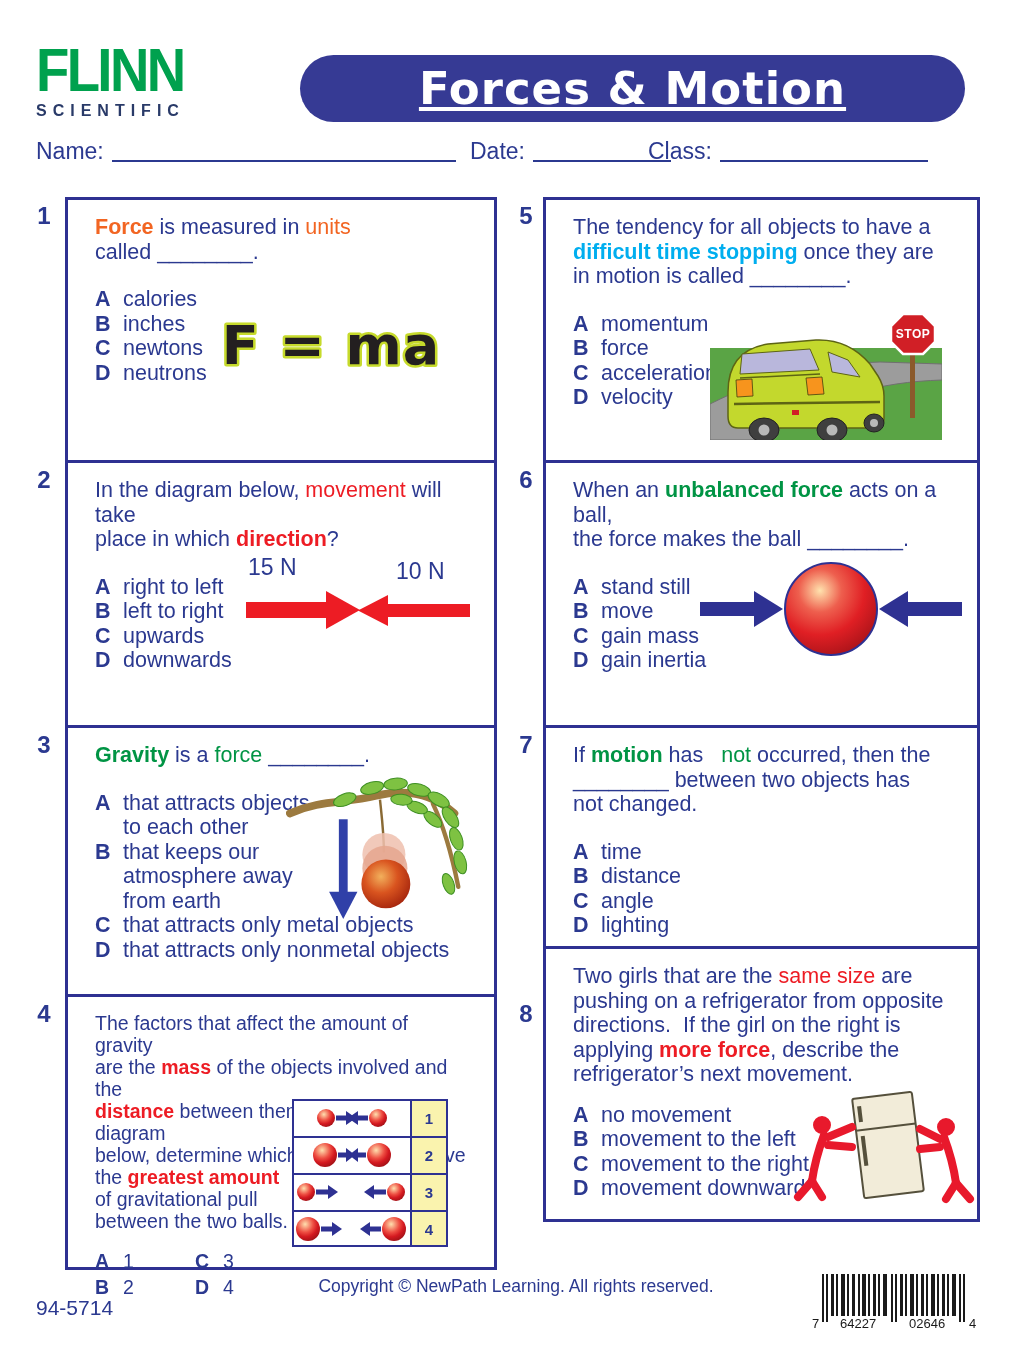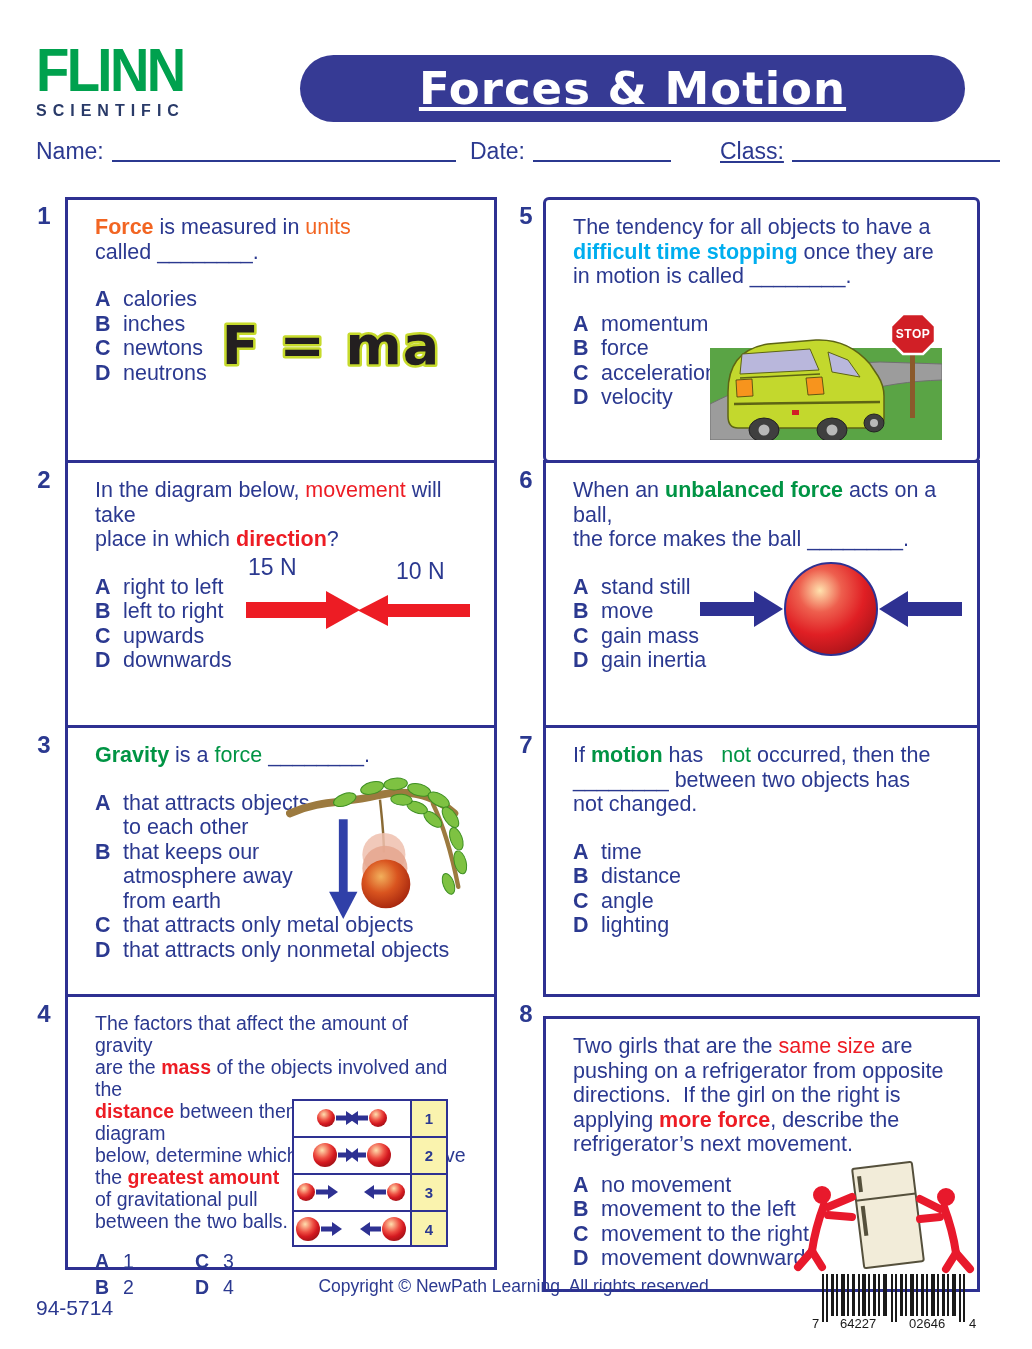--- a/index.html
+++ b/index.html
@@ -59,21 +59,21 @@
     <div class="logo-bottom">SCIENTIFIC</div>
   </div>
   <div class="title-pill">Forces &amp; Motion</div>
 
   <div class="fieldrow" style="left:36px;">
     <span>Name:</span><span class="blank" style="width:344px;"></span>
   </div>
   <div class="fieldrow" style="left:470px;">
     <span>Date:</span><span class="blank" style="width:138px;"></span>
   </div>
-  <div class="fieldrow" style="left:720px;text-decoration:underline;">
+  <div class="fieldrow" style="left:648px;">
     <span>Class:</span><span class="blank" style="width:208px;"></span>
   </div>
 
   <div class="qnum" style="left:32px;top:202px;">1</div>
   <section class="qbox" style="left:65px;top:197px;width:432px;height:266px;">
     <p class="prompt"><span class="sg-ob">Force</span><span class="sg-n"> is measured in </span><span class="sg-o">units</span><span class="sg-n">
 called ________.</span></p>
     <ul class="options">
       <li class="opt">
           <span class="letter">A</span>
@@ -279,21 +279,21 @@
             <rect x="29" y="127.5" width="11" height="5"></rect>
             <polygon points="40,123 40,137 50,130"></polygon>
         <rect x="78" y="127.5" width="11" height="5"></rect>
             <polygon points="78,123 78,137 68,130"></polygon>
           </g>
       </g>
     </svg>
   </section>
 
   <div class="qnum" style="left:514px;top:202px;">5</div>
-  <section class="qbox" style="left:543px;top:197px;width:437px;height:266px;border-radius:6px;">
+  <section class="qbox" style="left:543px;top:197px;width:437px;height:266px;">
     <p class="prompt"><span class="sg-n">The tendency for all objects to have a
 </span><span class="sg-cb">difficult time stopping</span><span class="sg-n"> once they are
 in motion is called ________.</span></p>
     <ul class="options">
       <li class="opt">
           <span class="letter">A</span>
           <span class="otext">momentum</span>
         </li>
       <li class="opt">
           <span class="letter">B</span>
@@ -397,21 +397,21 @@
           <span class="otext">angle</span>
         </li>
       <li class="opt">
           <span class="letter">D</span>
           <span class="otext">lighting</span>
         </li>
     </ul>
   </section>
 
   <div class="qnum" style="left:514px;top:1000px;">8</div>
-  <section class="qbox" style="left:543px;top:1016px;width:437px;height:276px;">
+  <section class="qbox" style="left:543px;top:946px;width:437px;height:276px;">
     <p class="prompt"><span class="sg-n">Two girls that are the </span><span class="sg-r">same size</span><span class="sg-n"> are
 pushing on a refrigerator from opposite
 directions.  If the girl on the right is
 applying </span><span class="sg-rb">more force</span><span class="sg-n">, describe the
 refrigerator’s next movement.</span></p>
     <ul class="options" style="margin-top:16px;">
       <li class="opt">
           <span class="letter">A</span>
           <span class="otext">no movement</span>
         </li>

